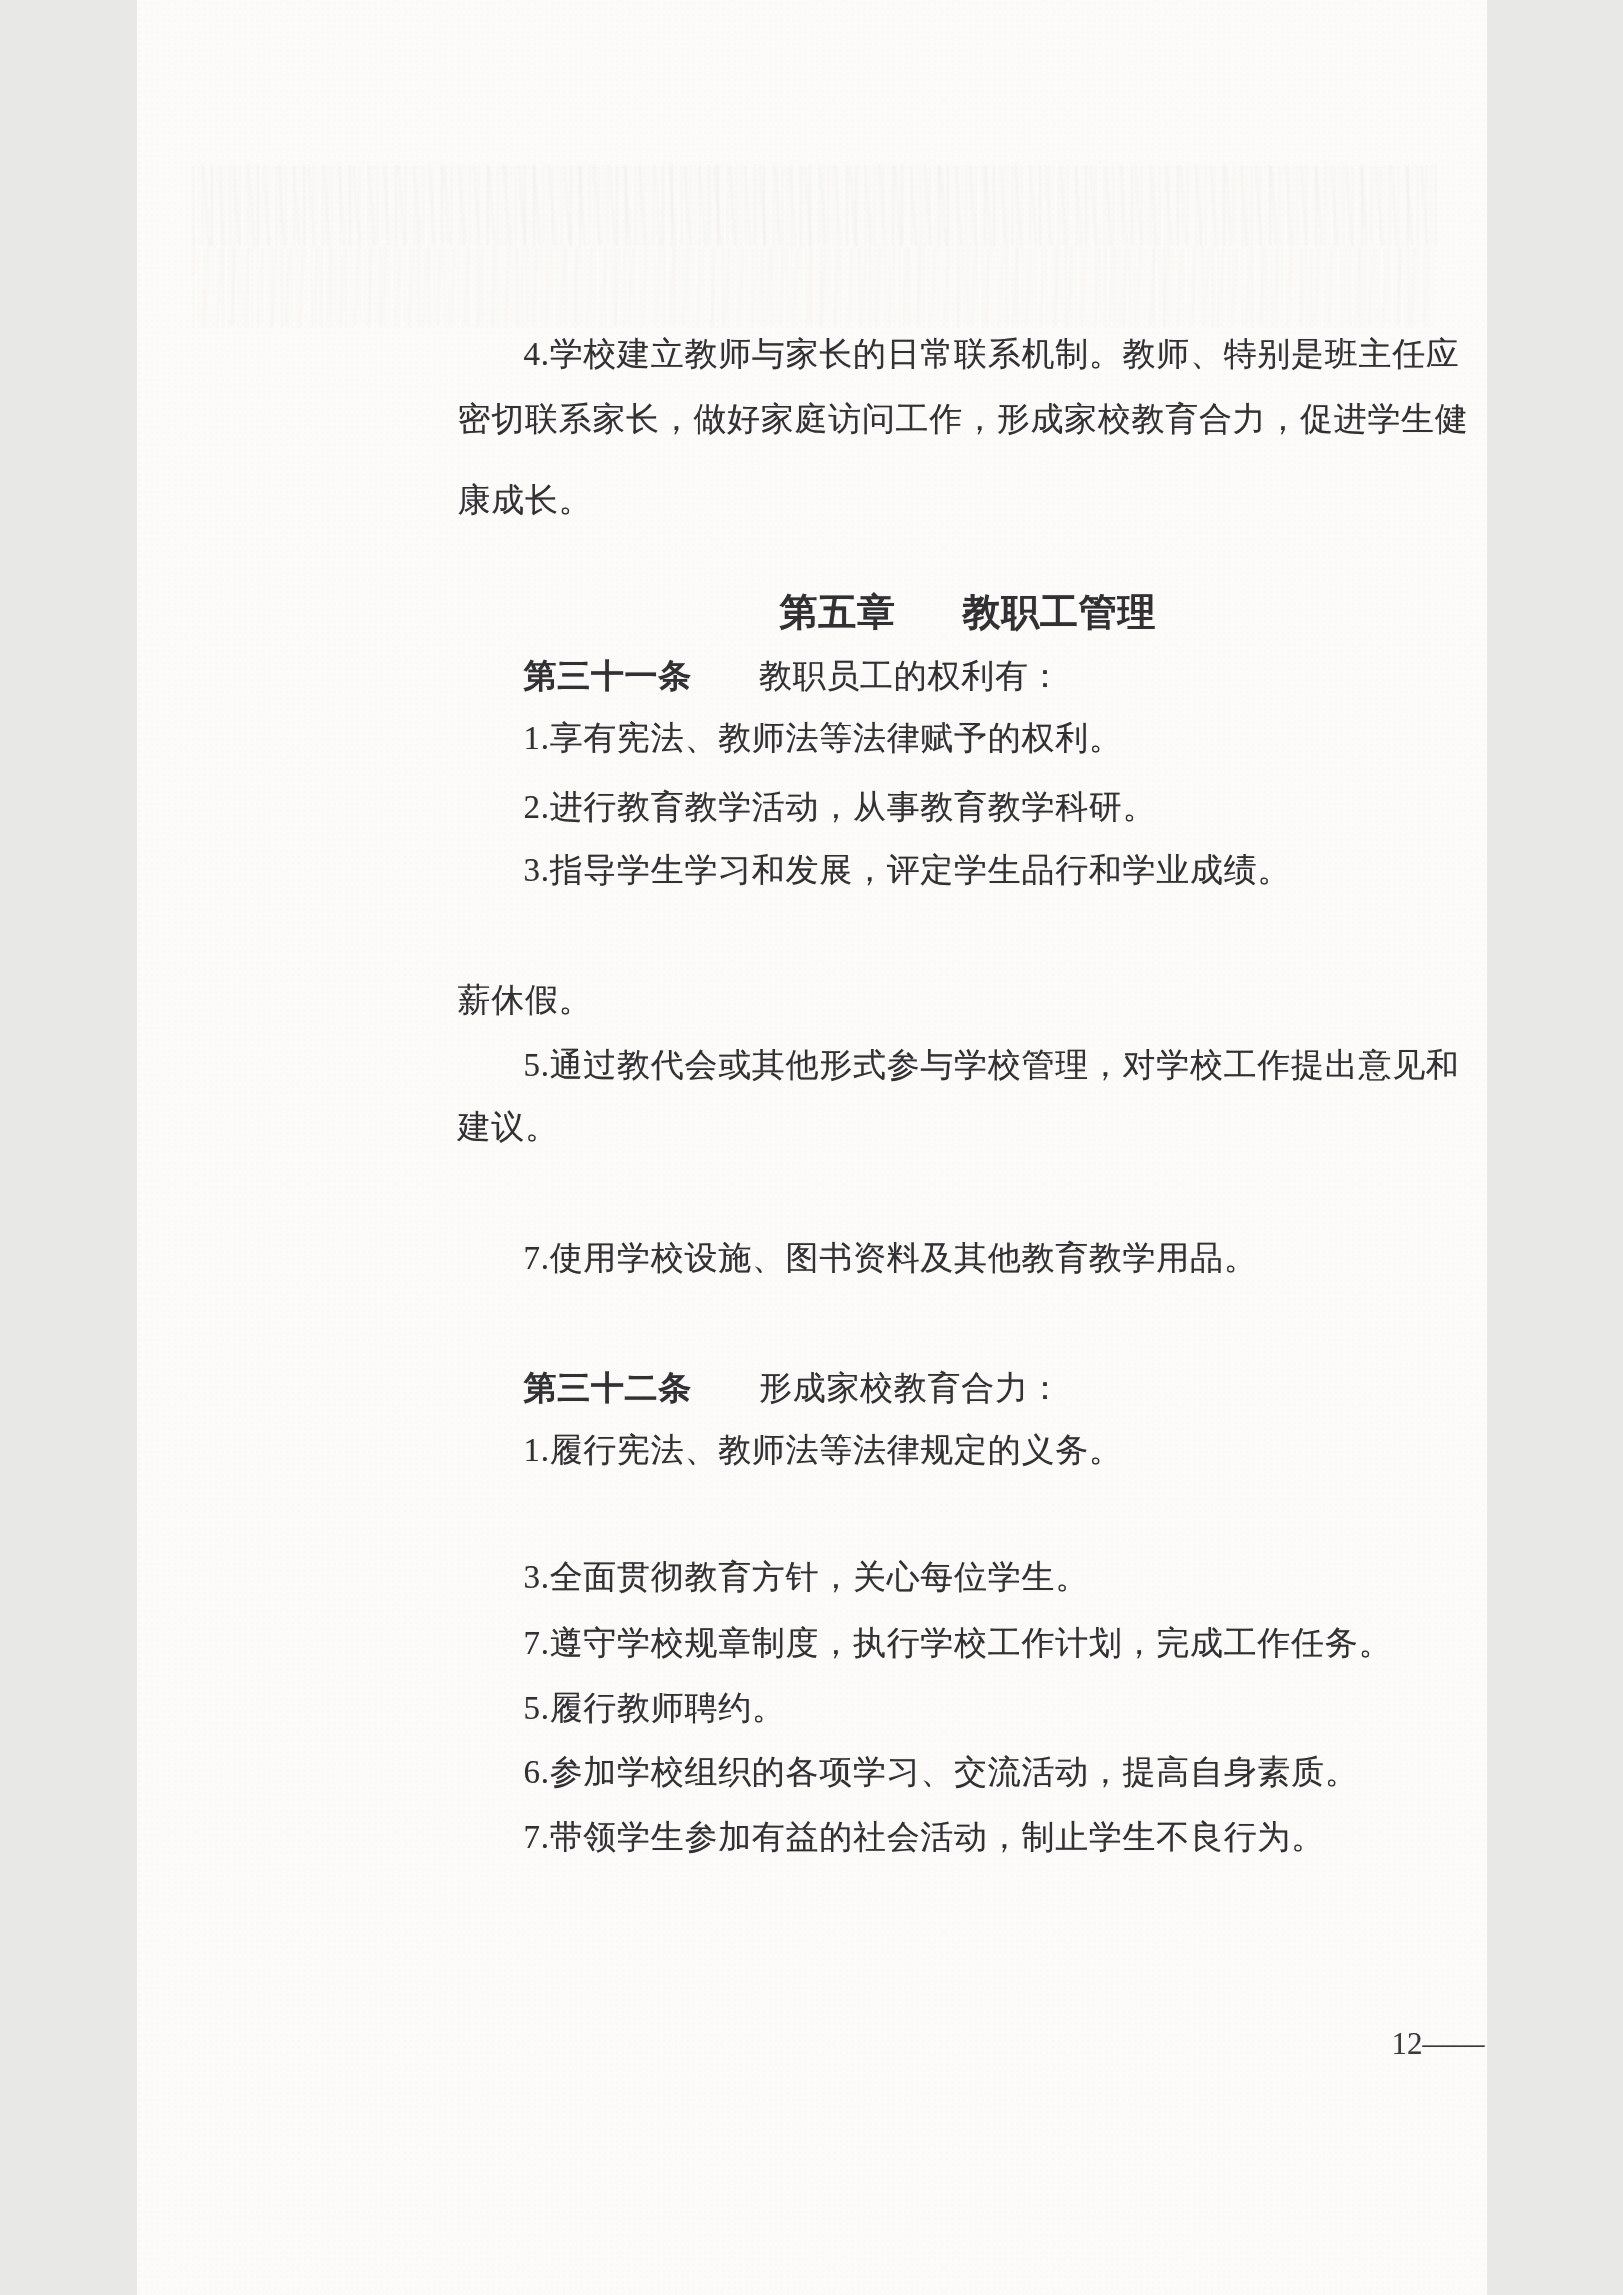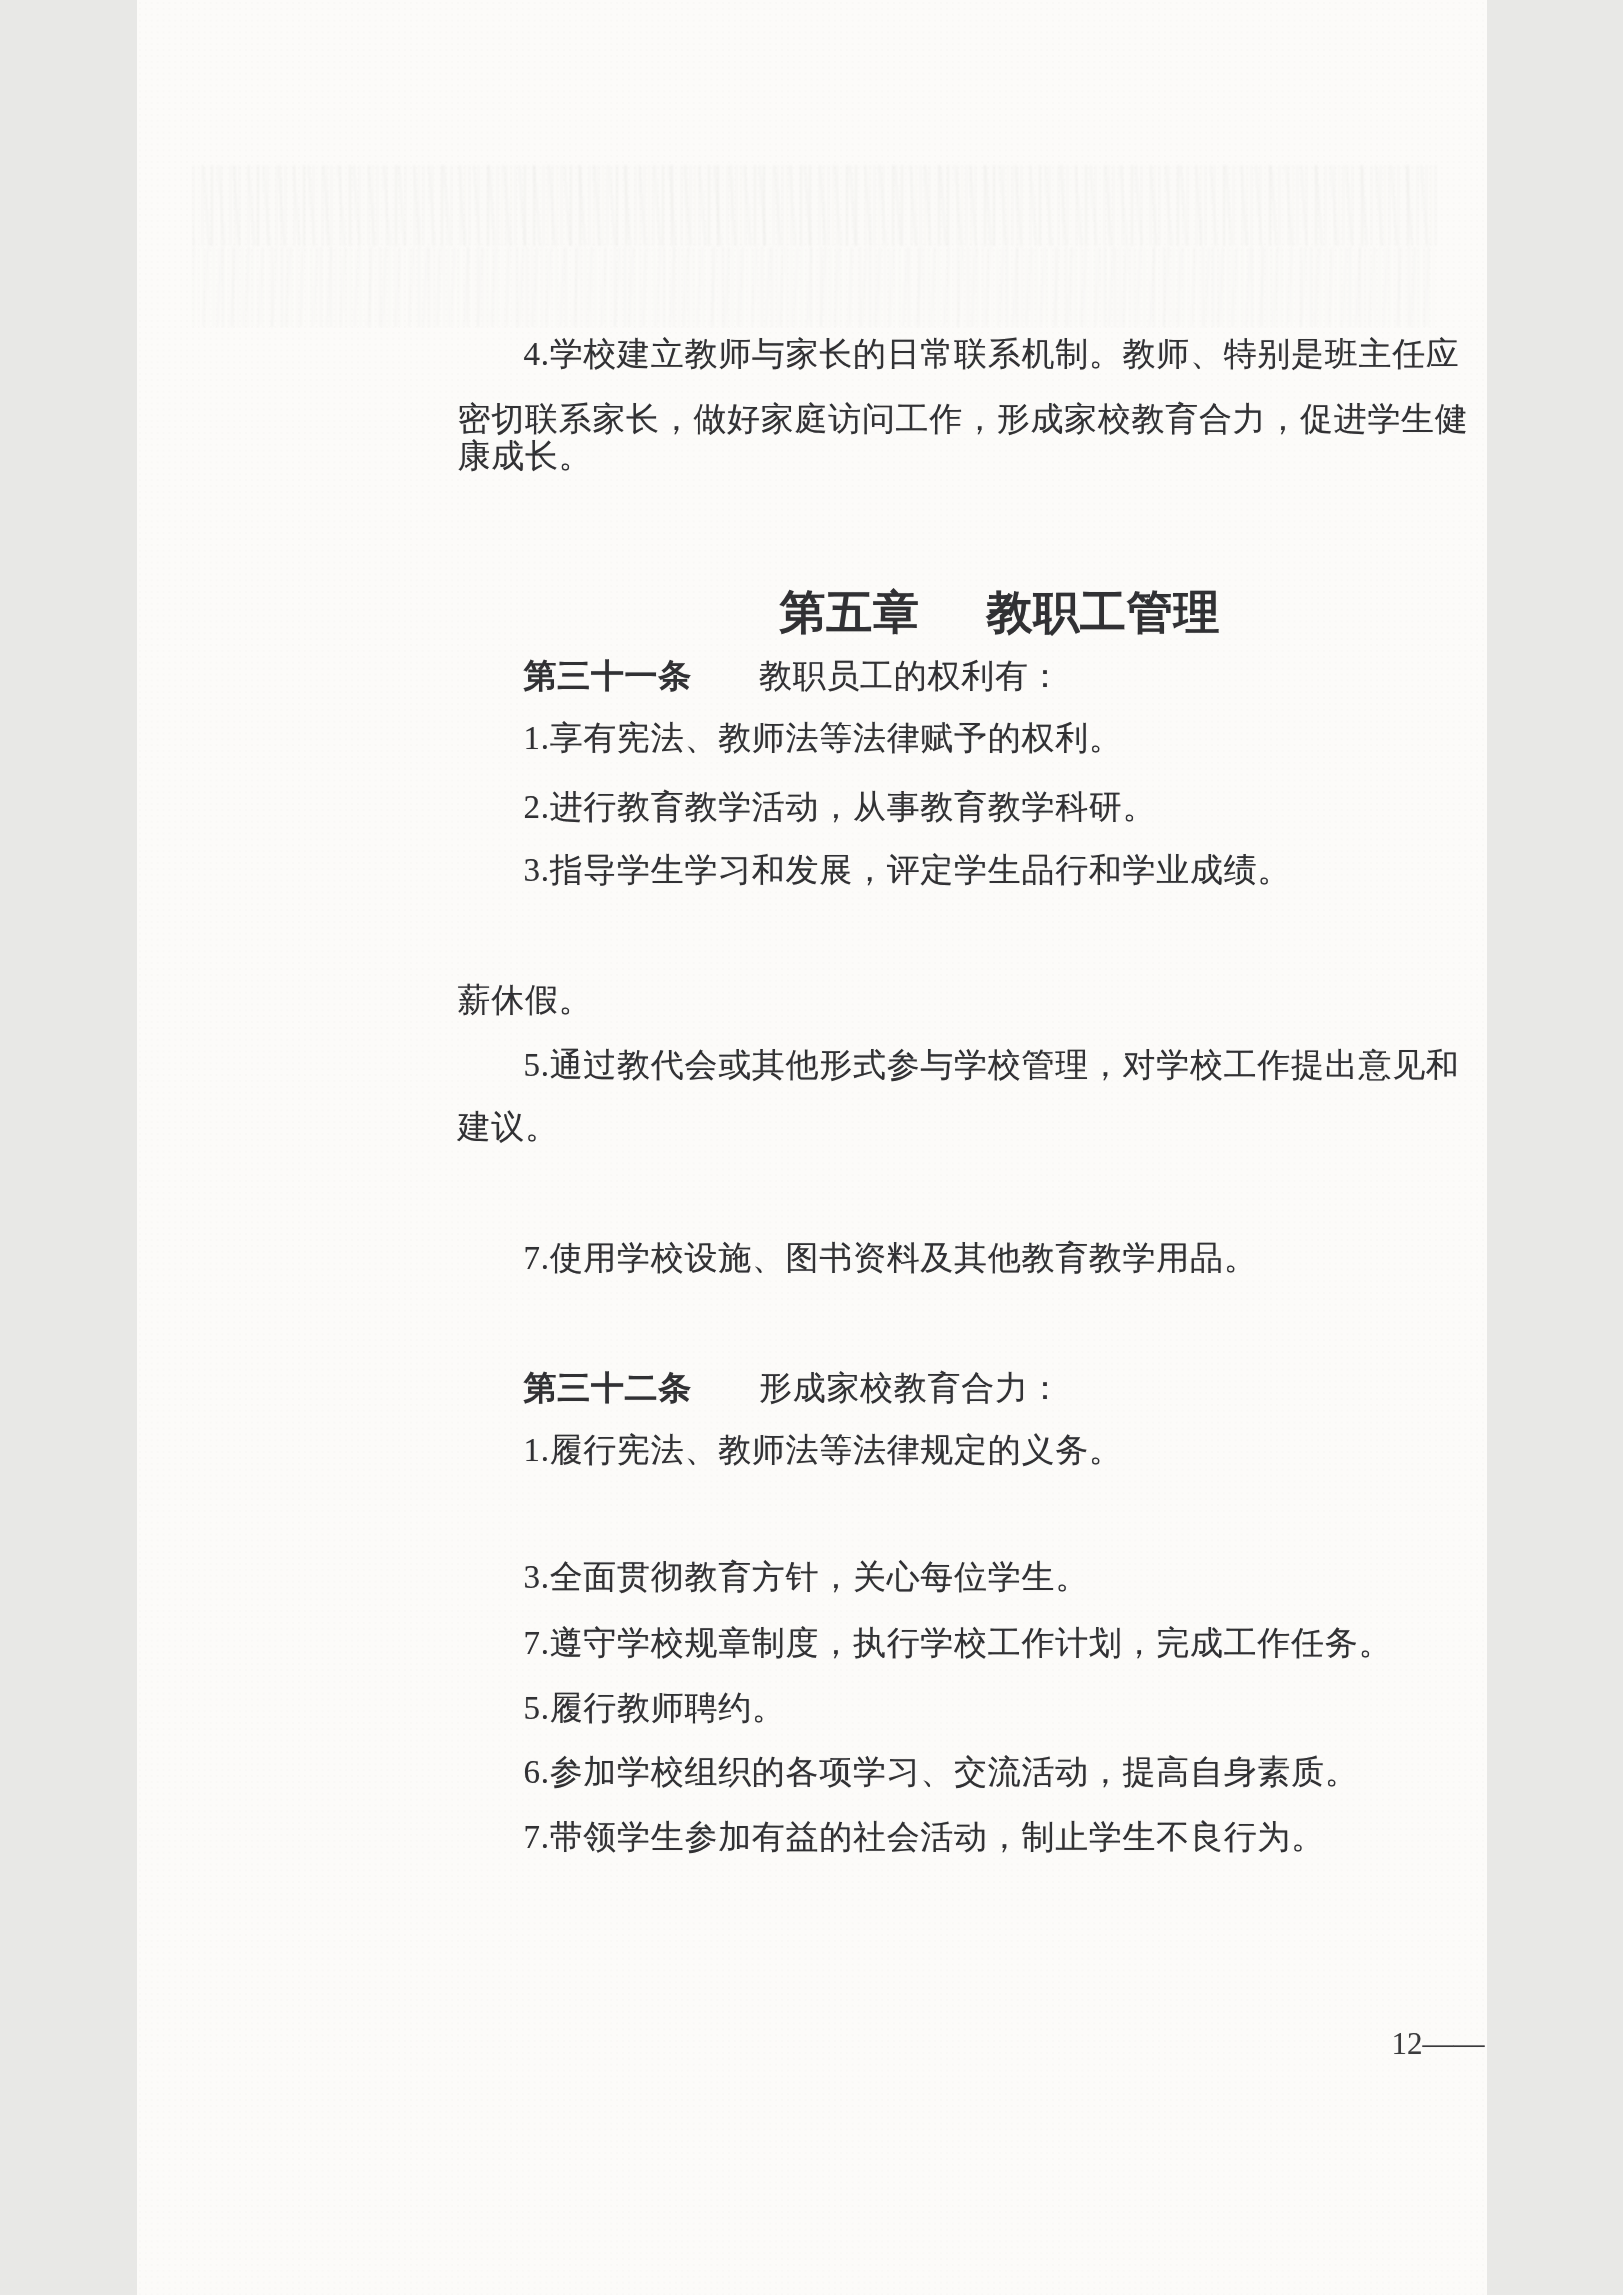--- a/index.html
+++ b/index.html
@@ -41,42 +41,42 @@
     font-size:33px;line-height:41px;
     color:#313134;
     letter-spacing:0.7px;
     white-space:nowrap;
     text-shadow:0 0 0.7px rgba(40,40,42,.38);
   }
   .flush{left:321px;}
   .indent{left:387px;}
   .bold{font-weight:700;}
   .sp2{display:inline-block;width:67px;}
-  .heading{left:643px;font-weight:700;font-size:46px;}
+  .heading{left:643px;font-weight:700;font-size:38px;}
   .pagenum{
     position:absolute;left:1255px;top:2023px;
     font-size:31px;line-height:41px;color:#3a3a3c;
     letter-spacing:0;white-space:nowrap;
     text-shadow:0 0 0.7px rgba(40,40,42,.3);
     text-align:center;
   }
   .redmark{position:absolute;pointer-events:none;}
   .redmark svg{display:block;}
 </style>
 </head>
 <body>
 
 <div class="page">
 
   <div class="bleed bleed-a"></div>
   <div class="bleed bleed-b"></div>
 
   <div class="line indent" style="top:334px">4.学校建立教师与家长的日常联系机制。教师、特别是班主任应</div>
   <div class="line flush" style="top:399px">密切联系家长，做好家庭访问工作，形成家校教育合力，促进学生健</div>
-  <div class="line flush" style="top:436px">康成长。</div>
+  <div class="line flush" style="top:480px">康成长。</div>
 
   <div class="line heading" style="top:592px">
     <span>第五章</span><span class="sp2"></span><span>教职工管理</span>
   </div>
 
   <div class="line indent" style="top:656px">
     <span class="bold">第三十一条</span><span class="sp2"></span><span>教职员工的权利有：</span>
   </div>
   <div class="line indent" style="top:718px">1.享有宪法、教师法等法律赋予的权利。</div>
   <div class="line indent" style="top:787px">2.进行教育教学活动，从事教育教学科研。</div>

